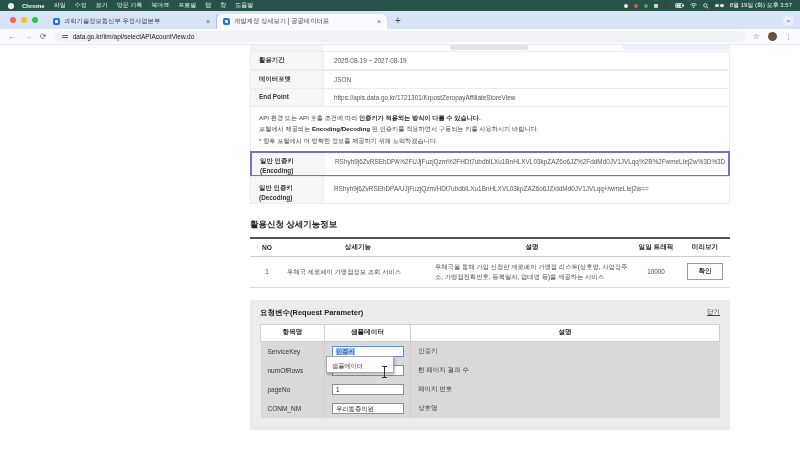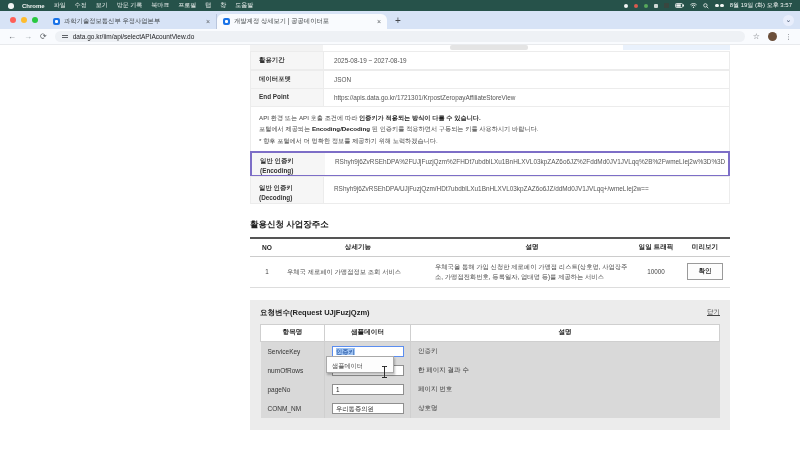--- a/index.html
+++ b/index.html
@@ -253,21 +253,21 @@
       </div>
 
       <div class="info-row keyrow dec">
         <div class="lbl">
           <span>일반 인증키</span><br>
           <span>(Decoding)</span>
         </div>
         <div class="val">RShyh9j6ZvRSEhDPA/UJjFuzjQzm/HDt7ubdblLXu1BnHLXVL03kpZAZ6o6JZ/ddMd0JV1JVLqq+/wmeLIej2w==</div>
       </div>
 
-      <div class="sec-title t2">활용신청 사업장주소</div>
+      <div class="sec-title t2">활용신청 상세기능정보</div>
 
       <table class="fn-table">
         <colgroup>
             <col style="width:34px">
             <col style="width:148px">
             <col style="width:200px">
             <col style="width:48px">
             <col style="width:50px">
           </colgroup>
         <tbody>
@@ -283,21 +283,21 @@
           <td>우체국 제로페이 가맹점정보 조회 서비스</td>
           <td>우체국을 통해 가입 신청한 제로페이 가맹점 리스트(상호명, 사업장주소, 가맹점전화번호, 등록일자, 업태명 등)를 제공하는 서비스</td>
           <td class="ctr">10000</td>
           <td class="ctr"><span class="confirm-btn">확인</span></td>
         </tr>
       </tbody>
         </table>
 
       <div class="param-panel">
         <div class="param-head">
-          <span class="param-title">요청변수(Request UJjFuzjQzm)</span>
+          <span class="param-title">요청변수(Request Parameter)</span>
           <span class="close-link">닫기</span>
         </div>
         <table class="param-table">
           <colgroup>
               <col style="width:64px">
               <col style="width:86px">
               <col>
             </colgroup>
           <tbody>
               <tr>

